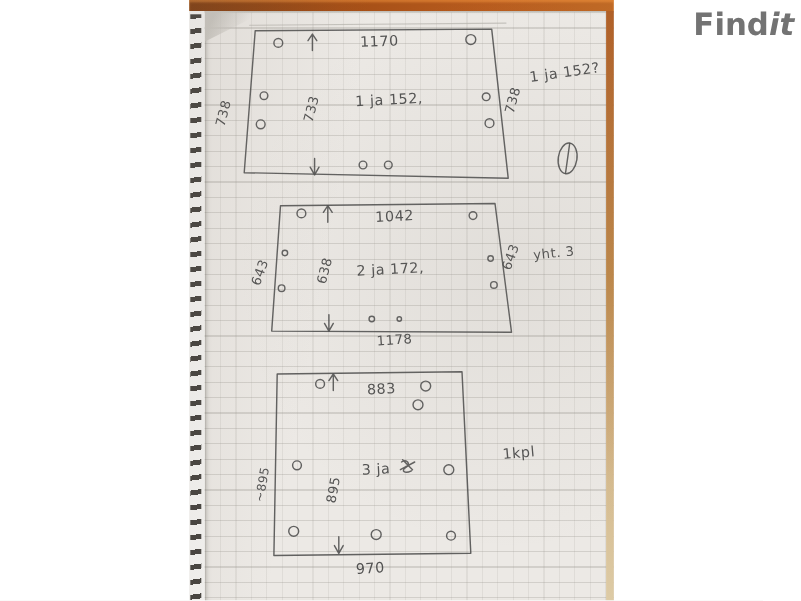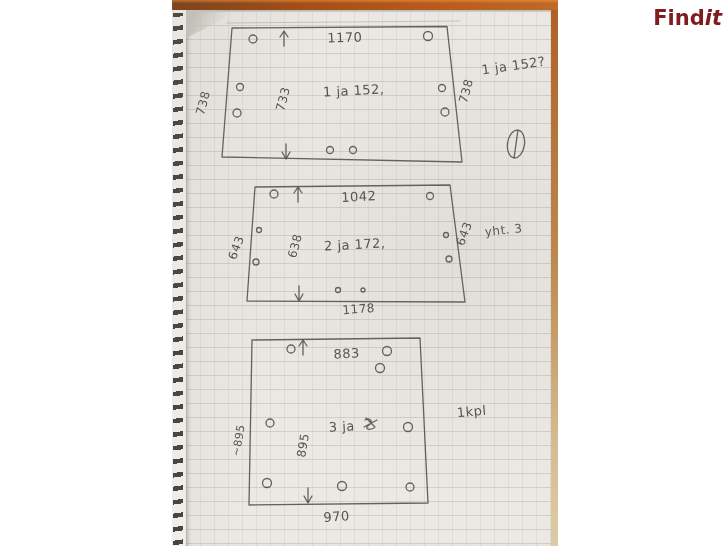--- a/index.html
+++ b/index.html
@@ -27,21 +27,21 @@
         background:linear-gradient(100deg,rgba(140,130,118,.12),rgba(255,255,255,0) 35%),
                    radial-gradient(ellipse at 75% 45%,rgba(130,125,115,.10),rgba(0,0,0,0) 60%);}
   svg.sketch{position:absolute;left:0;top:0;}
   svg.sketch path, svg.sketch circle, svg.sketch ellipse, svg.sketch line
         {fill:none;stroke:#4d4d4d;stroke-width:1.3;stroke-linecap:round;stroke-linejoin:round;opacity:.88;}
   svg.sketch text{fill:#474747;font-family:"DejaVu Sans",sans-serif;opacity:.92;}
   .t13{font-size:13px;letter-spacing:.5px;}
   .t12{font-size:12px;letter-spacing:.5px;}
   .t11{font-size:11px;letter-spacing:.5px;}
   .faint{fill:#6e6b66;}
-  .logo{position:absolute;top:6px;right:6px;font-size:21px;font-weight:bold;color:#7f1d1d;
+  .logo{position:absolute;top:6px;right:6px;font-size:28px;font-weight:bold;color:#737373;
         letter-spacing:0;
         text-shadow:-2px 0 0 #fff,2px 0 0 #fff,0 -2px 0 #fff,0 2px 0 #fff,
                     -1.5px -1.5px 0 #fff,1.5px -1.5px 0 #fff,-1.5px 1.5px 0 #fff,1.5px 1.5px 0 #fff;}
   .logo .it{font-style:italic;}
 </style>
 </head>
 <body>
 
 <div class="stage">
   <div class="photo">

